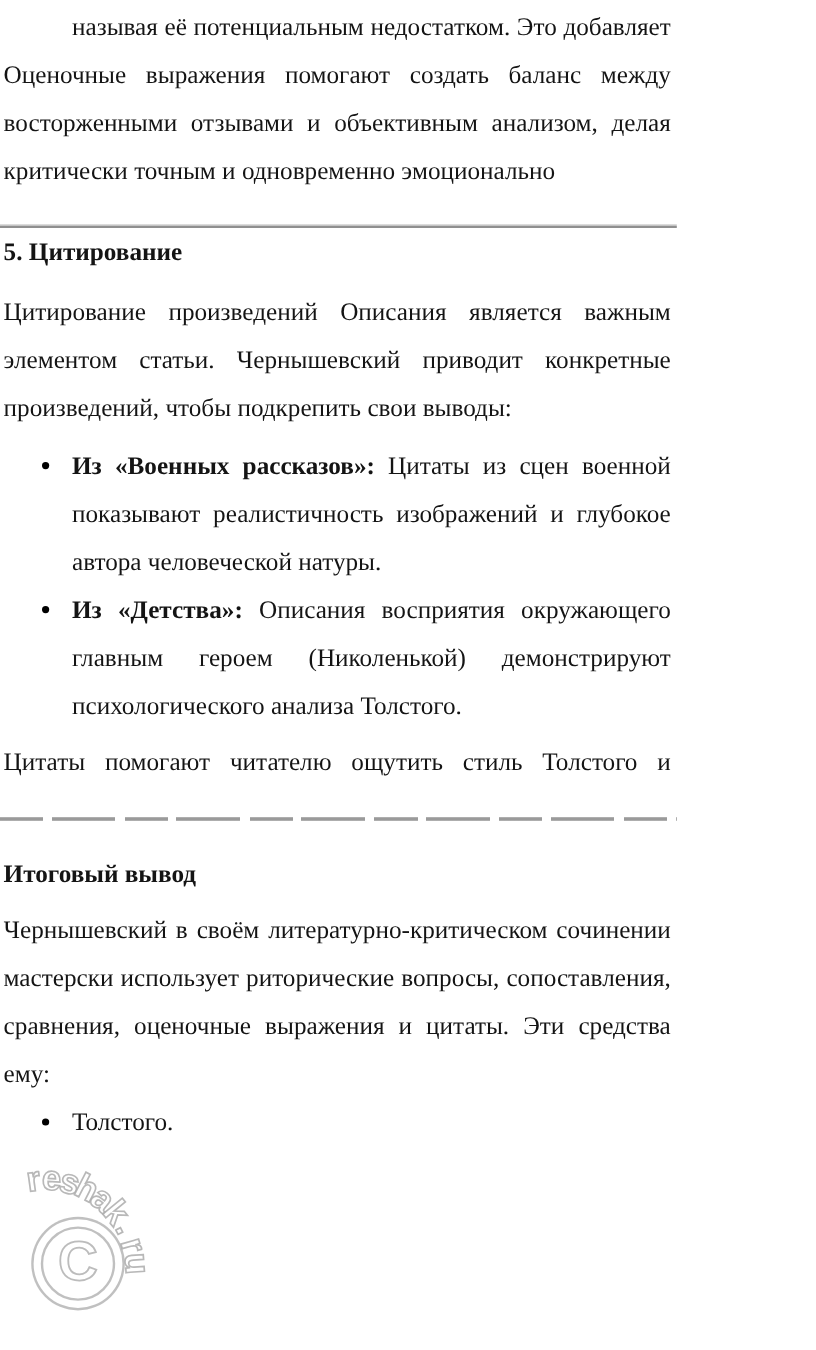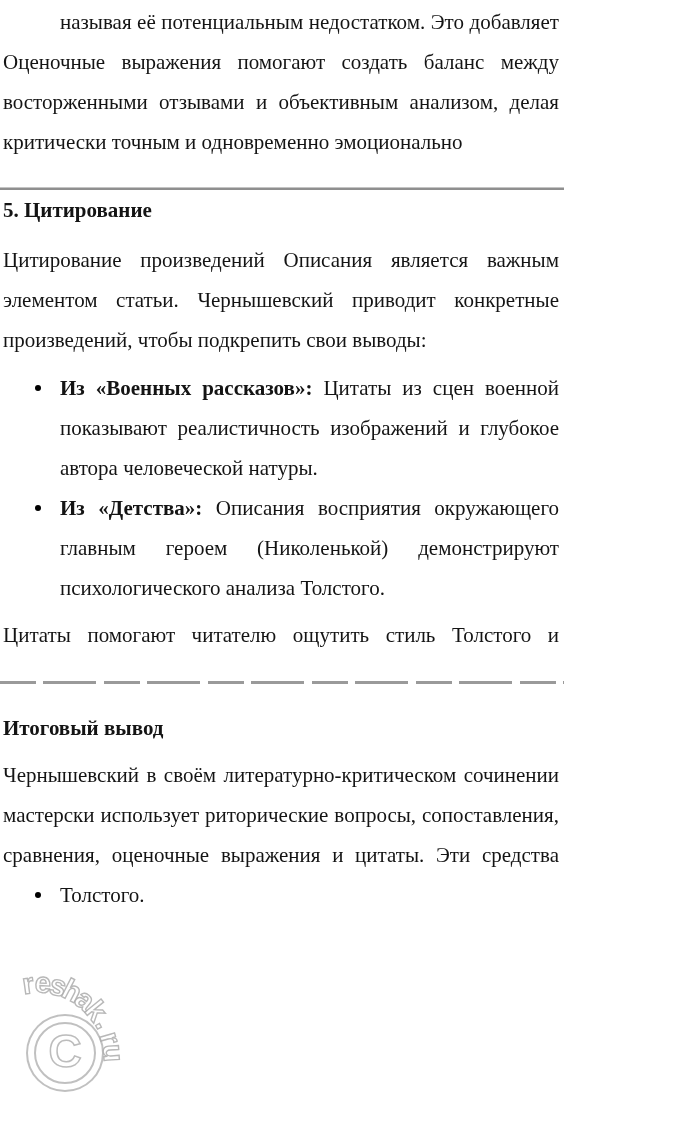--- a/index.html
+++ b/index.html
@@ -164,20 +164,21 @@
   </div>
 
   <div class="divider dashed mt26"></div>
 
   <div class="heading mt24">Итоговый вывод</div>
 
   <div class="mt7">
     <div class="jl">Чернышевский в своём литературно-критическом сочинении</div>
     <div class="jl">мастерски использует риторические вопросы, сопоставления, образные</div>
     <div class="jl">сравнения, оценочные выражения и цитаты. Эти средства помогают</div>
+    <div class="ll">ему:</div>
   </div>
 
   <ul class="doc-list tight">
     <li>
       <div class="ll">Толстого.</div>
     </li>
   </ul>
 
   <div class="watermark">
     <div class="wm-ring-outer"></div>

